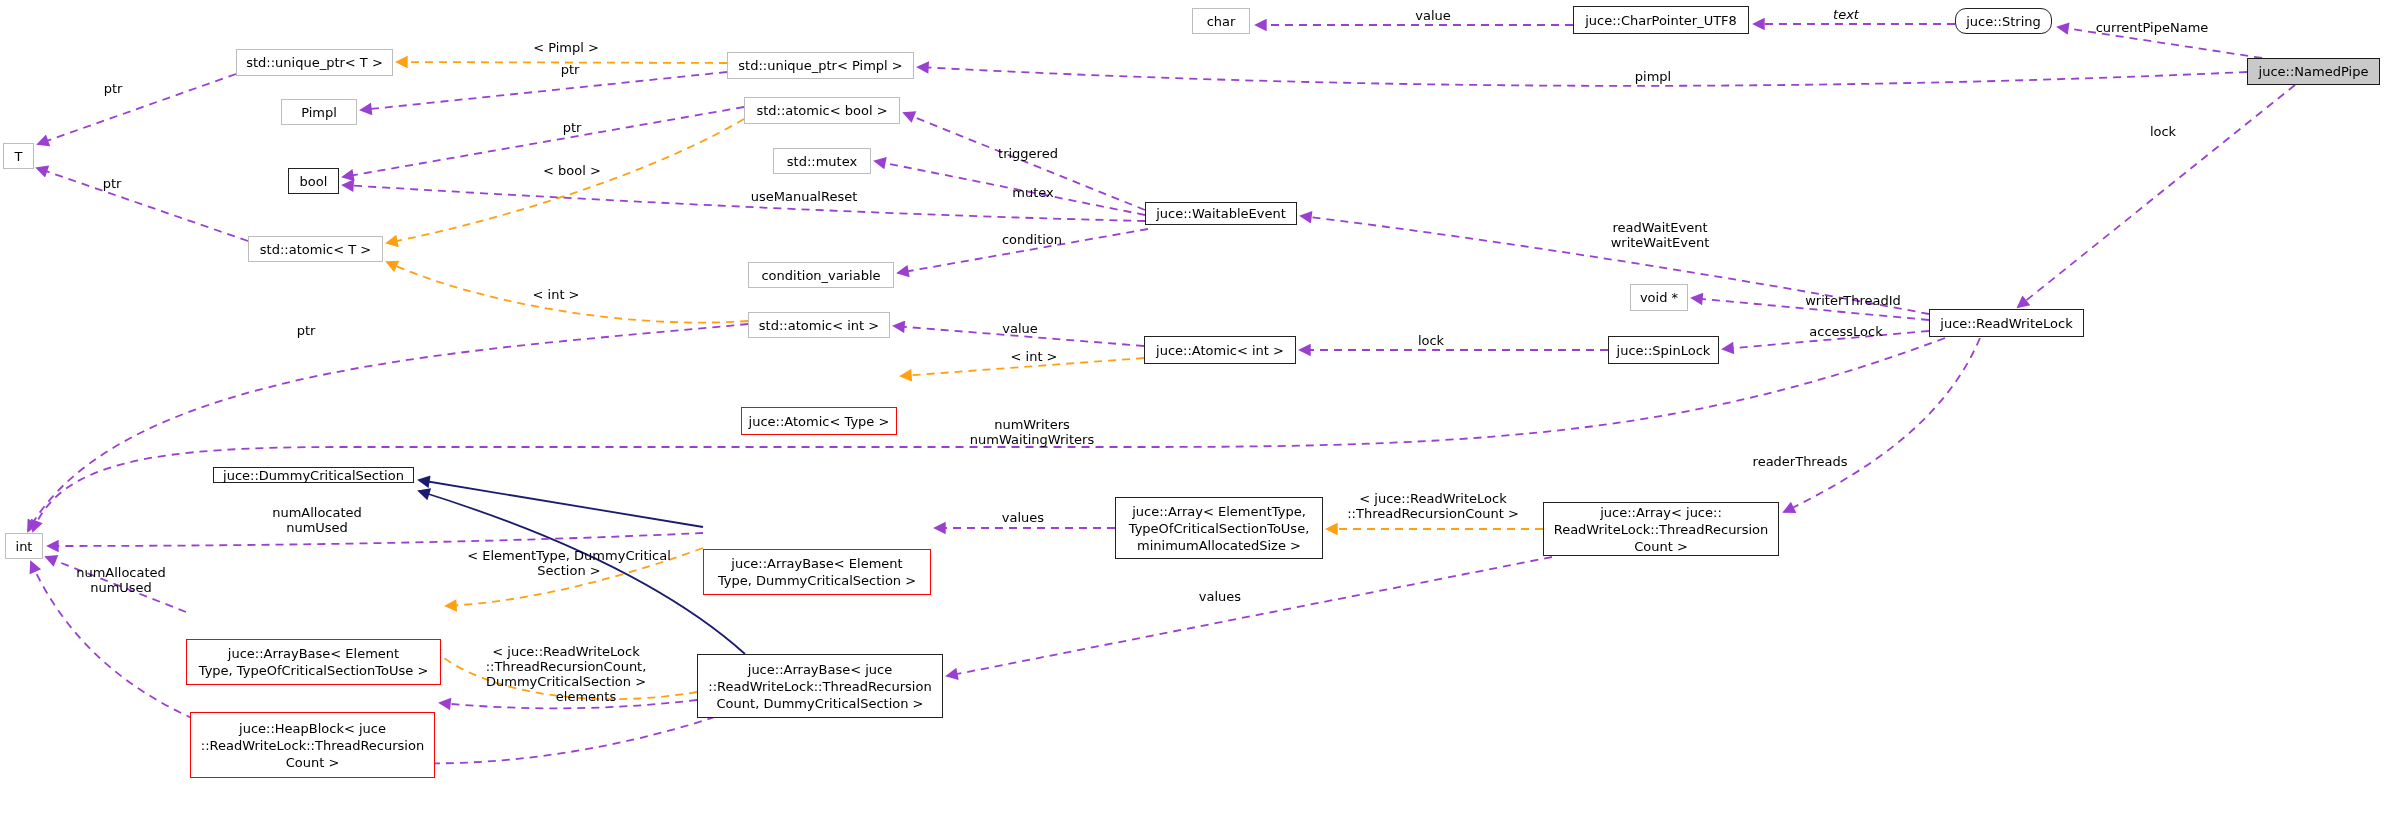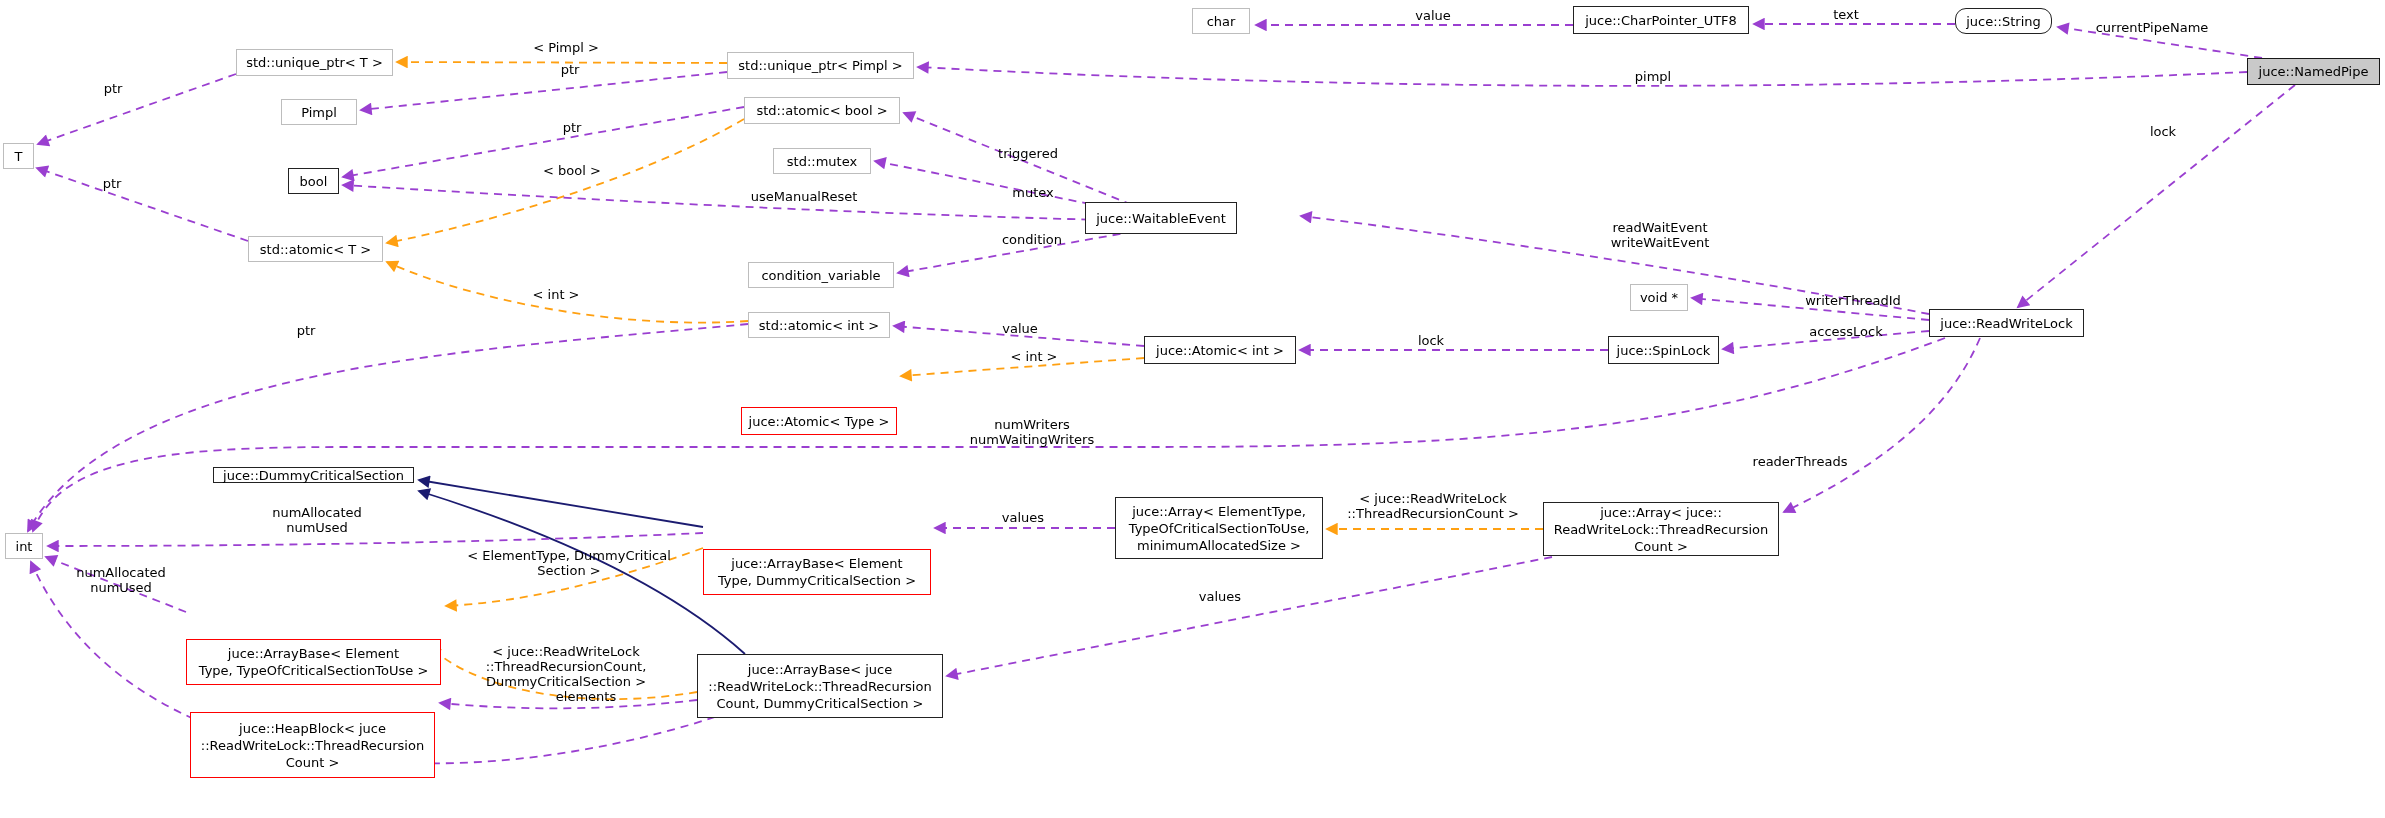--- a/index.html
+++ b/index.html
@@ -70,21 +70,21 @@
       <path d="M703,548 Q560,600 446,606" fill="none" stroke="#ffa011" stroke-width="1.8" stroke-dasharray="8 6" marker-end="url(#arrow-template)"></path>
       <path d="M697,692 C580,712 470,688 430,646" fill="none" stroke="#ffa011" stroke-width="1.8" stroke-dasharray="8 6" marker-end="url(#arrow-template)"></path>
       <path d="M703,533 Q420,546 48,546" fill="none" stroke="#9a3fd0" stroke-width="1.8" stroke-dasharray="8 6" marker-end="url(#arrow-usage)"></path>
       <path d="M186,612 L46,557" fill="none" stroke="#9a3fd0" stroke-width="1.8" stroke-dasharray="8 6" marker-end="url(#arrow-usage)"></path>
       <path d="M715,717 C460,800 130,785 31,562" fill="none" stroke="#9a3fd0" stroke-width="1.8" stroke-dasharray="8 6" marker-end="url(#arrow-usage)"></path>
       <path d="M697,700 Q570,715 440,703" fill="none" stroke="#9a3fd0" stroke-width="1.8" stroke-dasharray="8 6" marker-end="url(#arrow-usage)"></path>
     </svg>
 <div class="edge-label" style="left: 1433px; top: 15px;">
       <div>value</div>
     </div>
-    <div class="edge-label" style="left: 1846px; top: 14px;">
+    <div class="edge-label" style="left: 1846px; top: 14px; font-style: italic;">
       <div>text</div>
     </div>
     <div class="edge-label" style="left: 2152px; top: 27px;">
       <div>currentPipeName</div>
     </div>
     <div class="edge-label" style="left: 1653px; top: 76px;">
       <div>pimpl</div>
     </div>
     <div class="edge-label" style="left: 2163px; top: 131px;">
       <div>lock</div>
@@ -208,21 +208,21 @@
     </div>
     <div class="node external" style="left: 744px; top: 97px; width: 156px; height: 27px;">
       <div>std::atomic&lt; bool &gt;</div>
     </div>
     <div class="node external" style="left: 773px; top: 148px; width: 98px; height: 26px;">
       <div>std::mutex</div>
     </div>
     <div class="node documented" style="left: 288px; top: 168px; width: 51px; height: 26px;">
       <div>bool</div>
     </div>
-    <div class="node documented" style="left: 1085px; top: 202px; width: 152px; height: 32px;">
+    <div class="node documented" style="left: 1145px; top: 202px; width: 152px; height: 23px;">
       <div>juce::WaitableEvent</div>
     </div>
     <div class="node external" style="left: 248px; top: 236px; width: 135px; height: 26px;">
       <div>std::atomic&lt; T &gt;</div>
     </div>
     <div class="node external" style="left: 748px; top: 262px; width: 146px; height: 26px;">
       <div>condition_variable</div>
     </div>
     <div class="node documented" style="left: 1929px; top: 309px; width: 155px; height: 28px;">
       <div>juce::ReadWriteLock</div>

